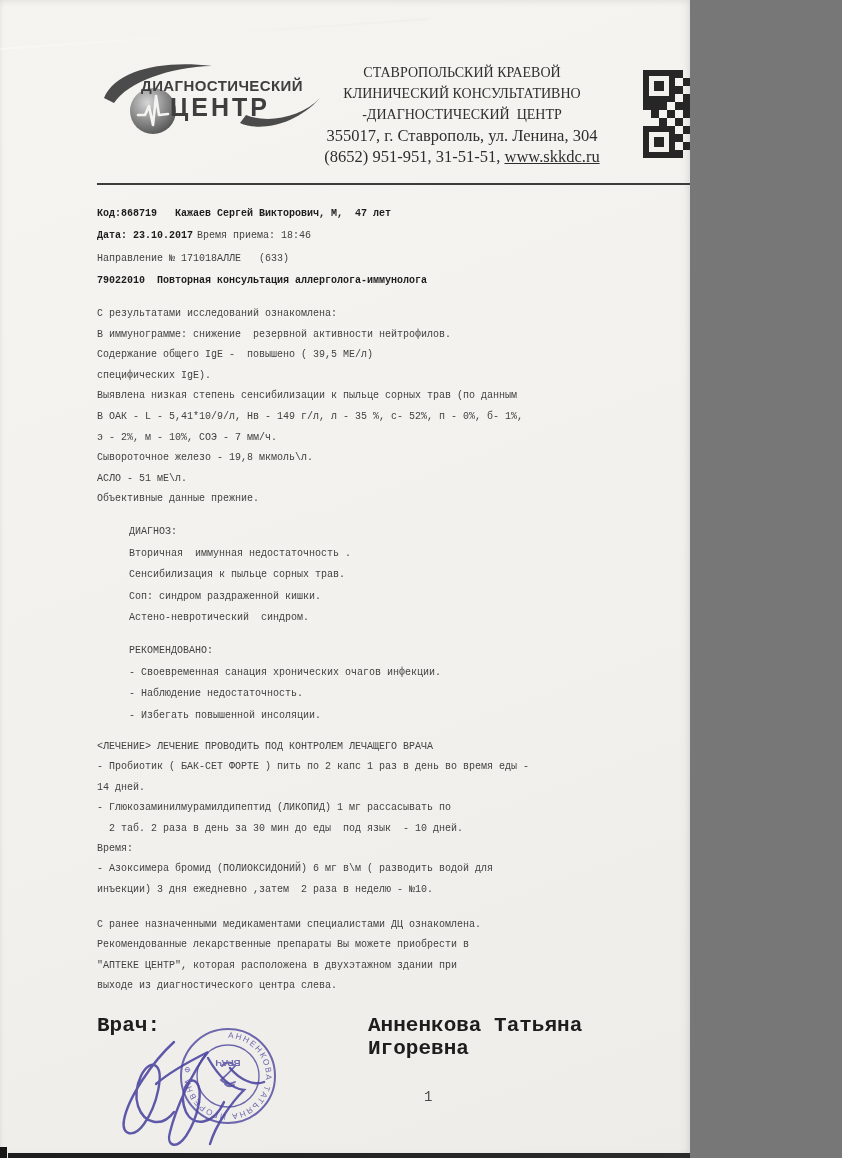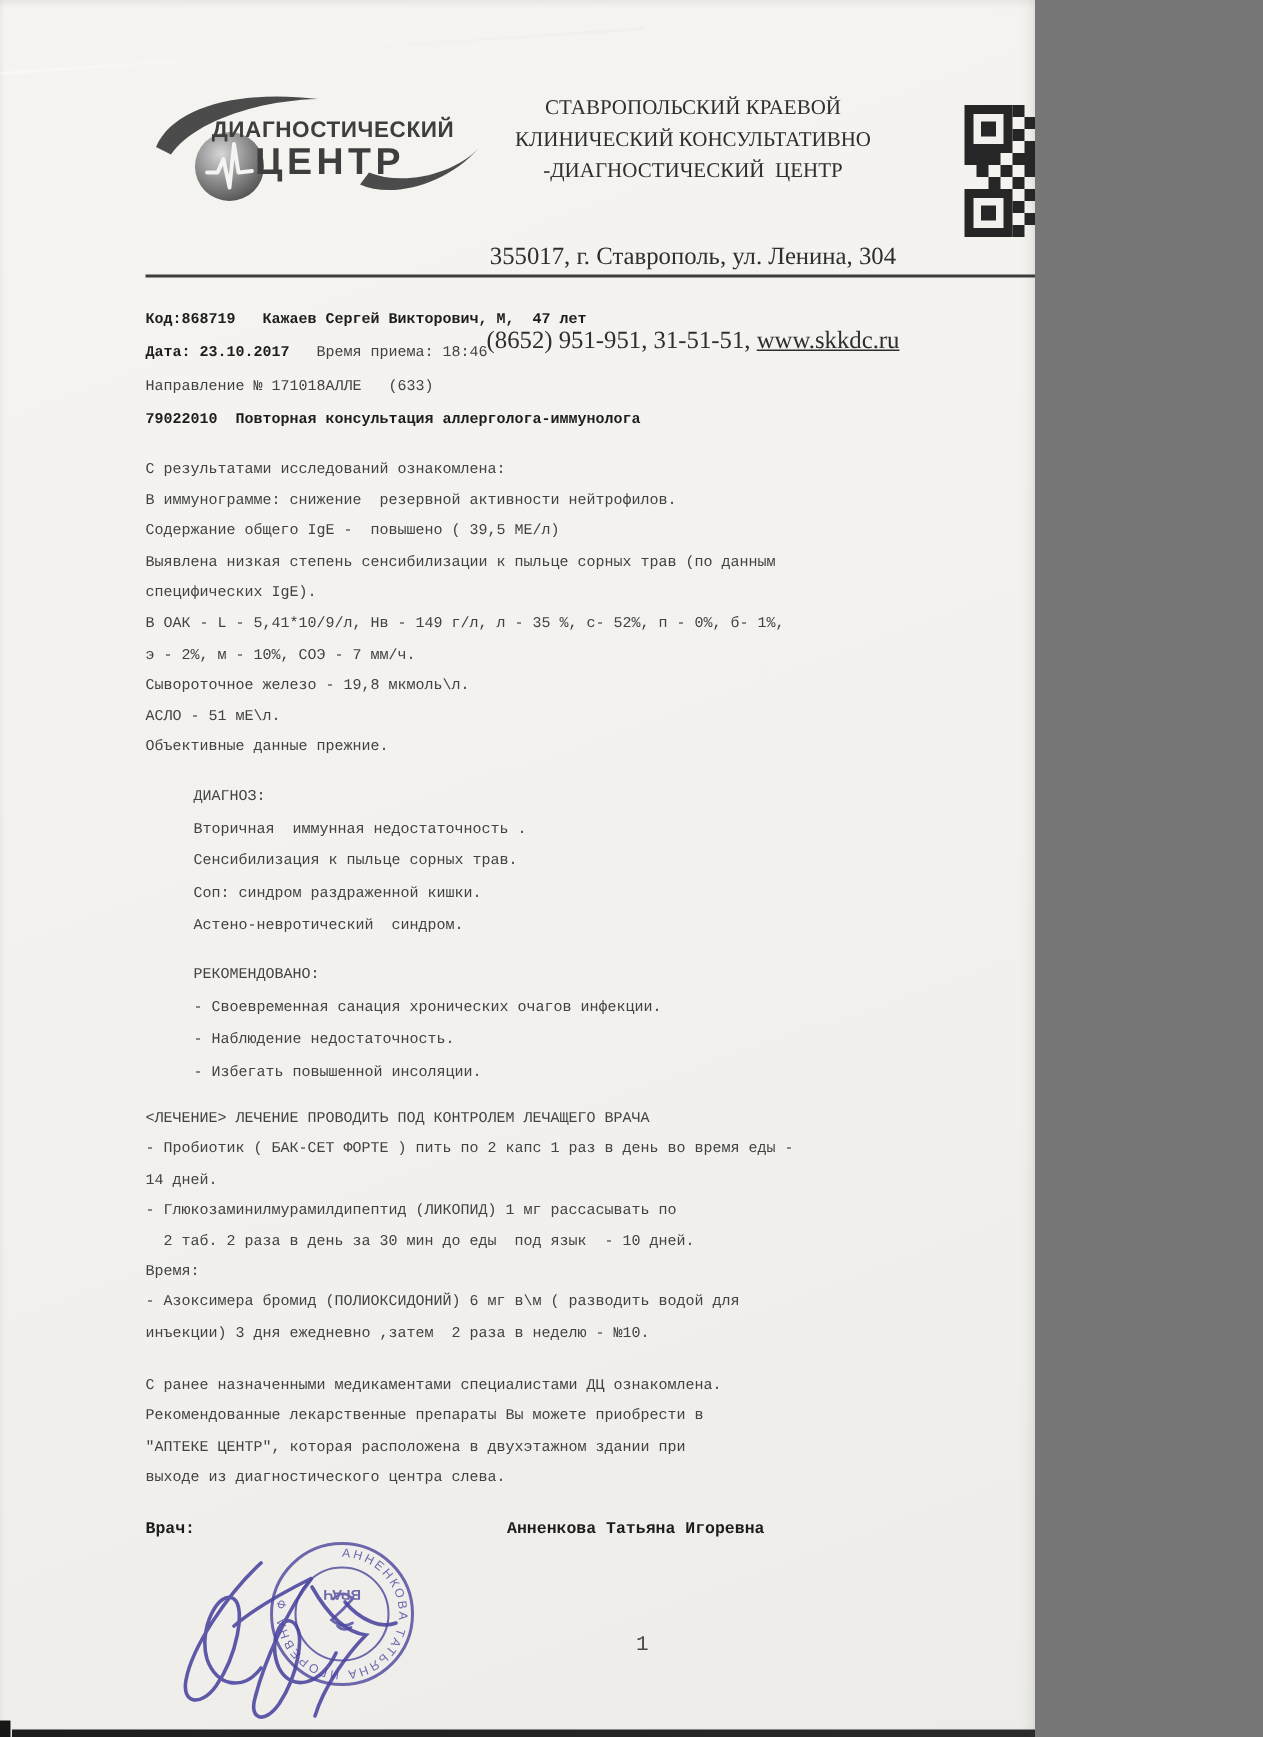--- a/index.html
+++ b/index.html
@@ -10,33 +10,33 @@
     font-family:"Liberation Mono","DejaVu Sans Mono",monospace;
   }
   .crease{position:absolute;left:-30px;top:34px;width:460px;height:2px;
     background:linear-gradient(90deg,rgba(255,255,255,.8),rgba(0,0,0,.04));
     transform:rotate(-4deg);opacity:.5;}
   
   .logo-svg{position:absolute;left:98px;top:58px;}
   .org-block{position:absolute;left:314px;top:62px;width:296px;text-align:center;
     font-family:"Liberation Serif","DejaVu Serif",serif;color:#2e2e2e;}
   .org-line{font-size:14px;line-height:21px;white-space:pre;}
-  .org-addr{font-size:16.5px;line-height:21px;white-space:pre;margin-top:35px;}
+  .org-addr{font-size:16.5px;line-height:21px;white-space:pre;}
   .org-site{text-decoration:underline;}
   .qr-svg{position:absolute;left:641px;top:70px;}
   .rule{position:absolute;left:97px;top:183px;width:658px;height:2px;background:#3c3c3c;}
   
   .block{position:absolute;left:97px;width:700px;color:#424242;}
   .line{white-space:pre;font-size:10px;}
   .b{font-weight:bold;color:#1d1d1d;}
   .visit .line{line-height:22.4px;}
   .lh206 .line{line-height:20.6px;}
   .lh215 .line{line-height:21.5px;margin-left:32px;}
   .lh204 .line{line-height:20.4px;}
-  .doctor-row{position:absolute;left:97px;top:1014px;display:flex;font-size:11px;}
+  .doctor-row{position:absolute;left:97px;top:1014px;display:flex;font-size:21px;}
   .doctor-row .name{margin-left:208px;}
   .pagenum{position:absolute;left:424px;top:1089px;font-size:14px;color:#4a4a4a;}
   
   .stamp-svg{position:absolute;left:178px;top:1026px;opacity:.88;}
   .sig-svg{position:absolute;left:112px;top:1028px;}
   
   .art{position:absolute;background:#161616;}
   .art-tr{left:818px;top:0;width:24px;height:9px;}
   .art-bottom{left:8px;top:1153px;width:834px;height:5px;background:linear-gradient(90deg,#1d1d1d,#2e2e2e);}
   .art-bl{left:0;top:1147px;width:7px;height:11px;}
@@ -94,31 +94,31 @@
                M32 64h8v8h-8zM48 64h8v8h-8zM64 64h8v8h-8zM80 64h8v8h-8z
                M40 72h8v8h-8zM56 72h8v8h-8zM72 72h8v8h-8z
                M32 80h8v8h-8zM48 80h8v8h-8zM64 80h8v8h-8zM80 80h8v8h-8z"></path>
     </g>
   </svg>
 
   <div class="rule"></div>
 
   <div class="block visit" style="top:203px">
     <div class="line b">Код:868719   Кажаев Сергей Викторович, М,  47 лет</div>
-    <div class="line"><span class="b">Дата: 23.10.2017</span><span style="margin-left:18px">Время приема: 18:46</span></div>
+    <div class="line"><span class="b">Дата: 23.10.2017</span><span style="margin-left:4px">Время приема: 18:46</span></div>
     <div class="line">Направление № 171018АЛЛЕ   (633)</div>
     <div class="line b">79022010  Повторная консультация аллерголога-иммунолога</div>
   </div>
 
   <div class="block lh206" style="top:304px">
     <div class="line">С результатами исследований ознакомлена:</div>
     <div class="line">В иммунограмме: снижение  резервной активности нейтрофилов.</div>
     <div class="line">Содержание общего IgE -  повышено ( 39,5 МЕ/л)</div>
+    <div class="line">специфических IgE).</div>
     <div class="line">Выявлена низкая степень сенсибилизации к пыльце сорных трав (по данным</div>
-    <div class="line">специфических IgE).</div>
     <div class="line">В ОАК - L - 5,41*10/9/л, Нв - 149 г/л, л - 35 %, с- 52%, п - 0%, б- 1%,</div>
     <div class="line">э - 2%, м - 10%, СОЭ - 7 мм/ч.</div>
     <div class="line">Сывороточное железо - 19,8 мкмоль\л.</div>
     <div class="line">АСЛО - 51 мЕ\л.</div>
     <div class="line">Объективные данные прежние.</div>
   </div>
 
   <div class="block lh215" style="top:521px">
     <div class="line">ДИАГНОЗ:</div>
     <div class="line">Вторичная  иммунная недостаточность .</div>

